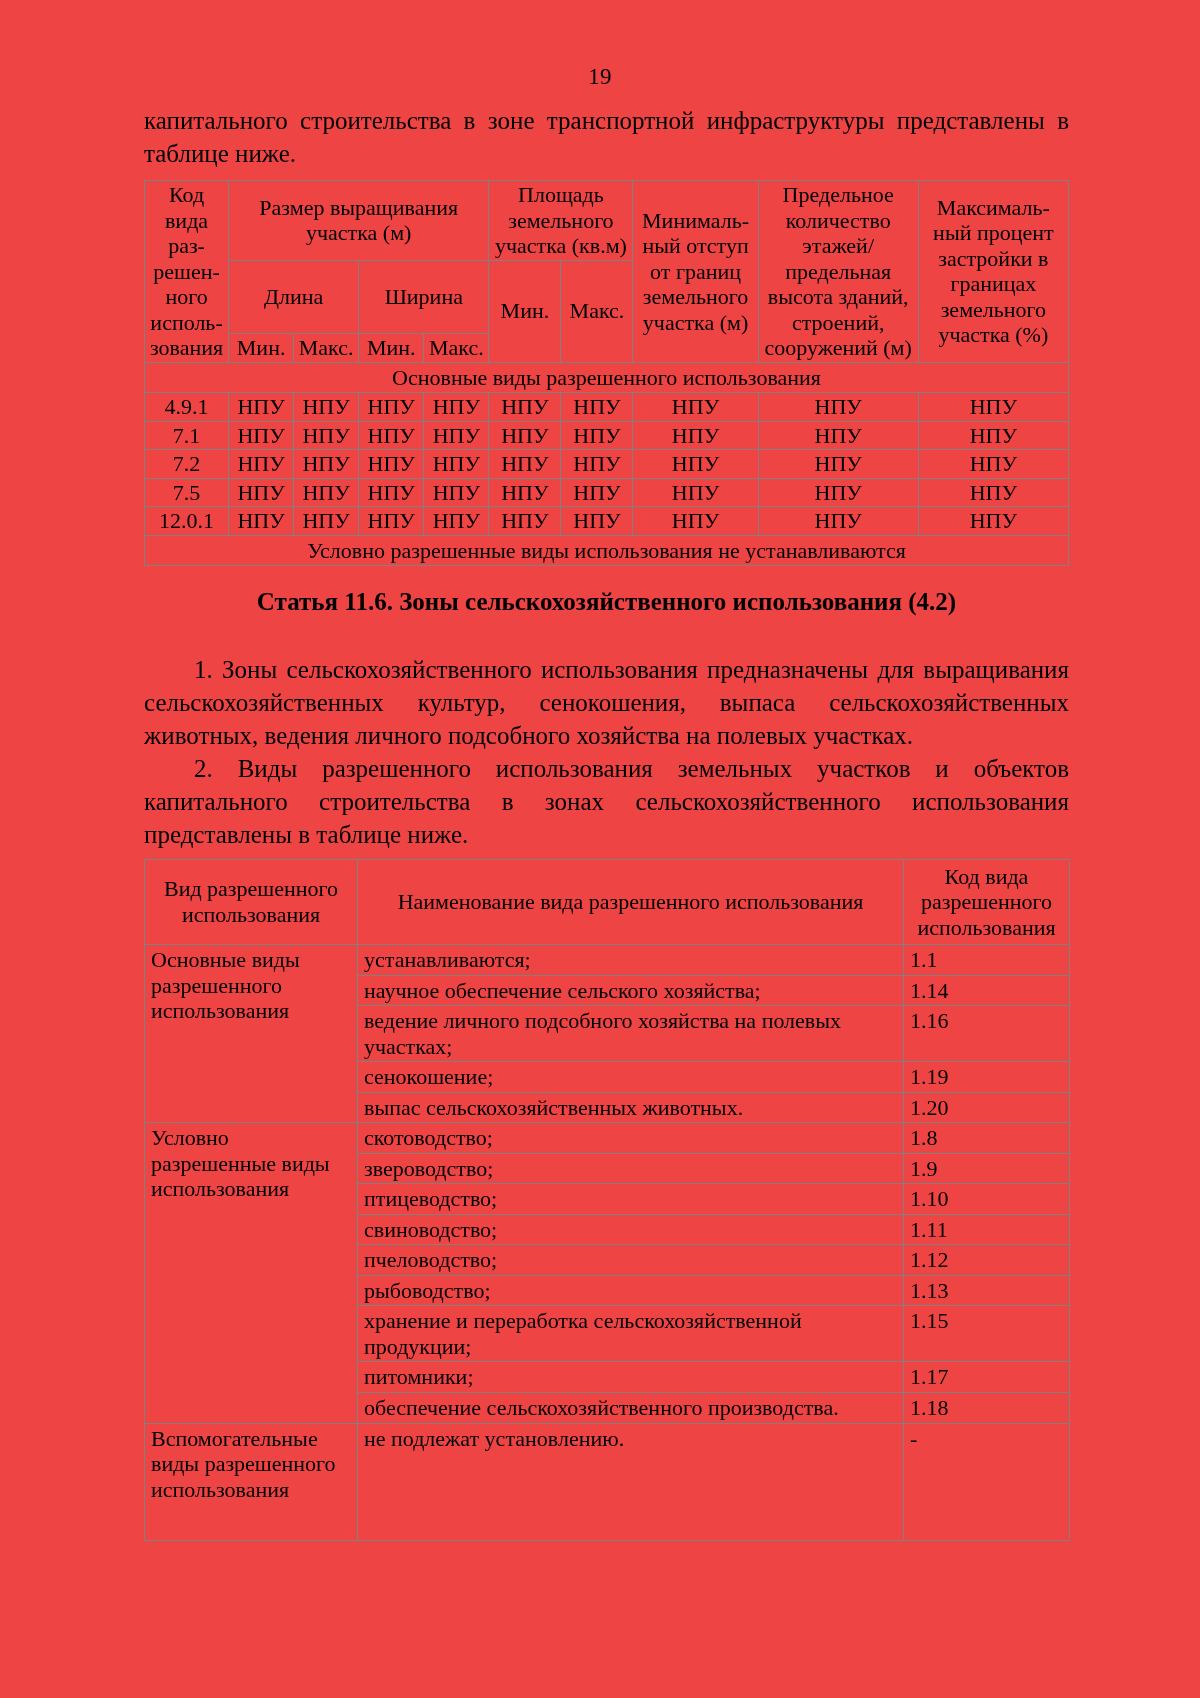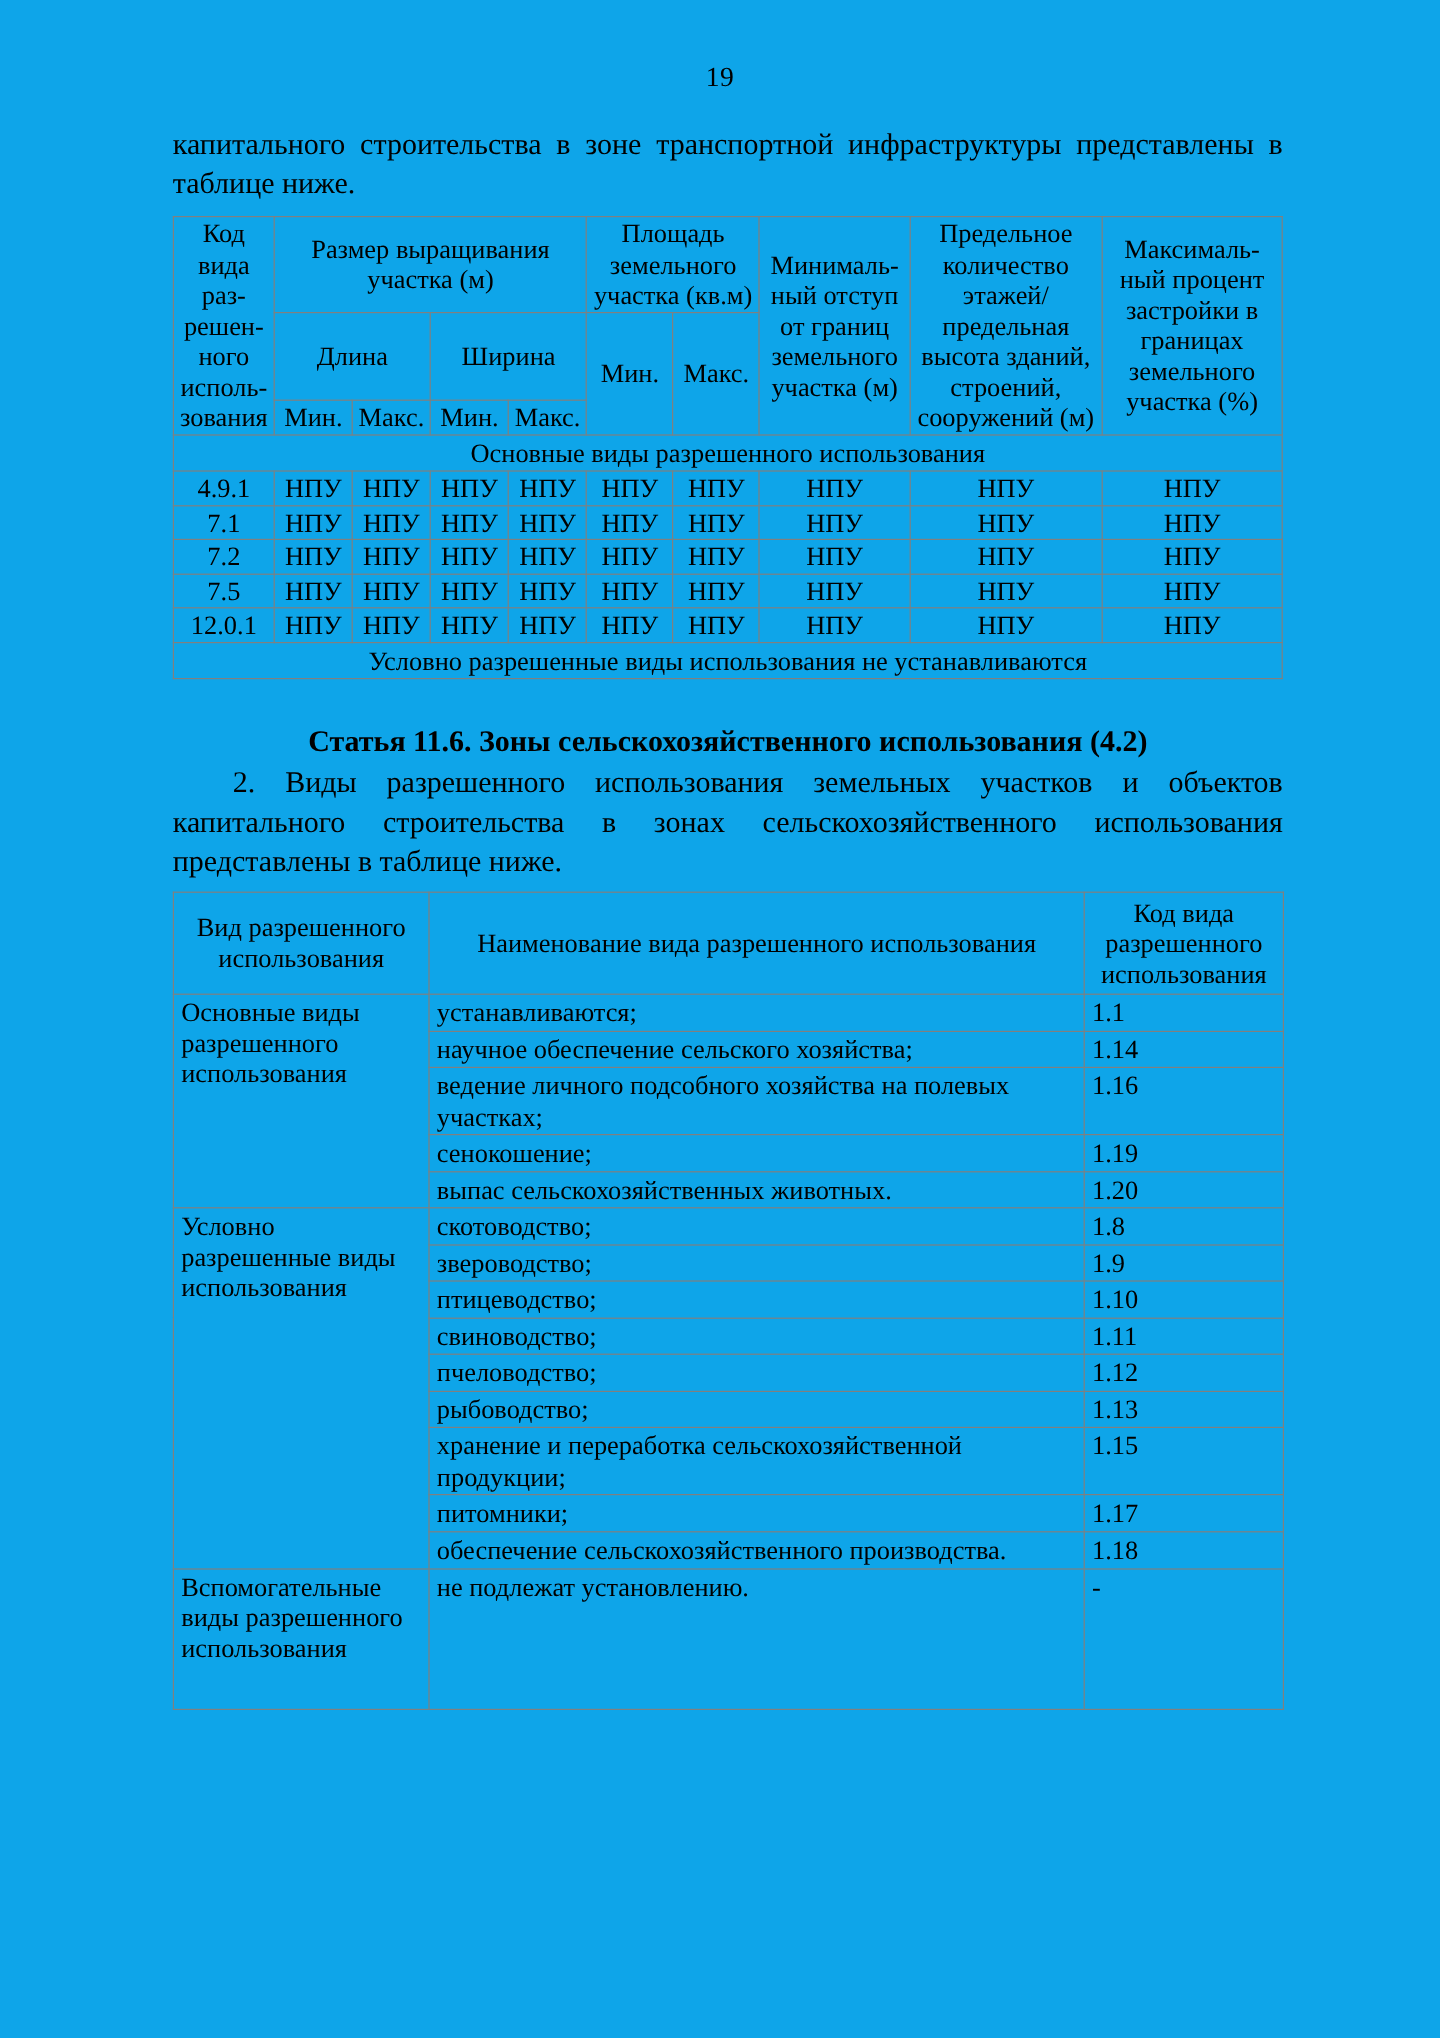--- a/index.html
+++ b/index.html
@@ -4,25 +4,25 @@
 <style>
   html, body {
     margin: 0;
     padding: 0;
     background: #ffffff;
   }
   .page {
     position: relative;
     width: 1200px;
     height: 1698px;
-    background: #0ea5e9;
+    background: #ef4444;
     font-family: "Liberation Serif", "DejaVu Serif", serif;
     color: #000000;
     box-sizing: border-box;
-    padding: 0;
+    padding: 12px;
     overflow: hidden;
   }
   .page-number {
     text-align: center;
     font-size: 23px;
     margin-top: 52px;
     margin-bottom: 0;
     letter-spacing: .3px;
   }
 
@@ -40,21 +40,21 @@
     text-align: justify;
     text-justify: inter-word;
   }
   p.para.indent { text-indent: 50px; }
   p.para.cont   { text-indent: 0; }
 
   h2.article {
     font-size: 25px;
     font-weight: bold;
     text-align: center;
-    margin: 37px 0 0 0;
+    margin: 20px 0 0 0;
     line-height: 1.3;
   }
 
   
   table.doc-table {
     border-collapse: collapse;
     width: 100%;
     table-layout: fixed;
     font-size: 22px;
     line-height: 1.16;
@@ -192,20 +192,21 @@
         </tr>
 
         <tr>
           <td colspan="10" class="section-cell">Условно разрешенные виды использования не устанавливаются</td>
         </tr>
       </tbody>
     </table>
 
     <h2 class="article">Статья 11.6. Зоны сельскохозяйственного использования (4.2)</h2>
 
+    <p class="para indent" style="margin-top:34px;">1. Зоны сельскохозяйственного использования предназначены для выращивания сельскохозяйственных культур, сенокошения, выпаса сельскохозяйственных животных, ведения личного подсобного хозяйства на полевых участках.</p>
     <p class="para indent">2. Виды разрешенного использования земельных участков и объектов капитального строительства в зонах сельскохозяйственного использования представлены в таблице ниже.</p>
 
     <table class="doc-table t2">
       <colgroup>
         <col style="width:213px">
         <col style="width:546px">
         <col style="width:166px">
       </colgroup>
       <tbody>
         <tr>

